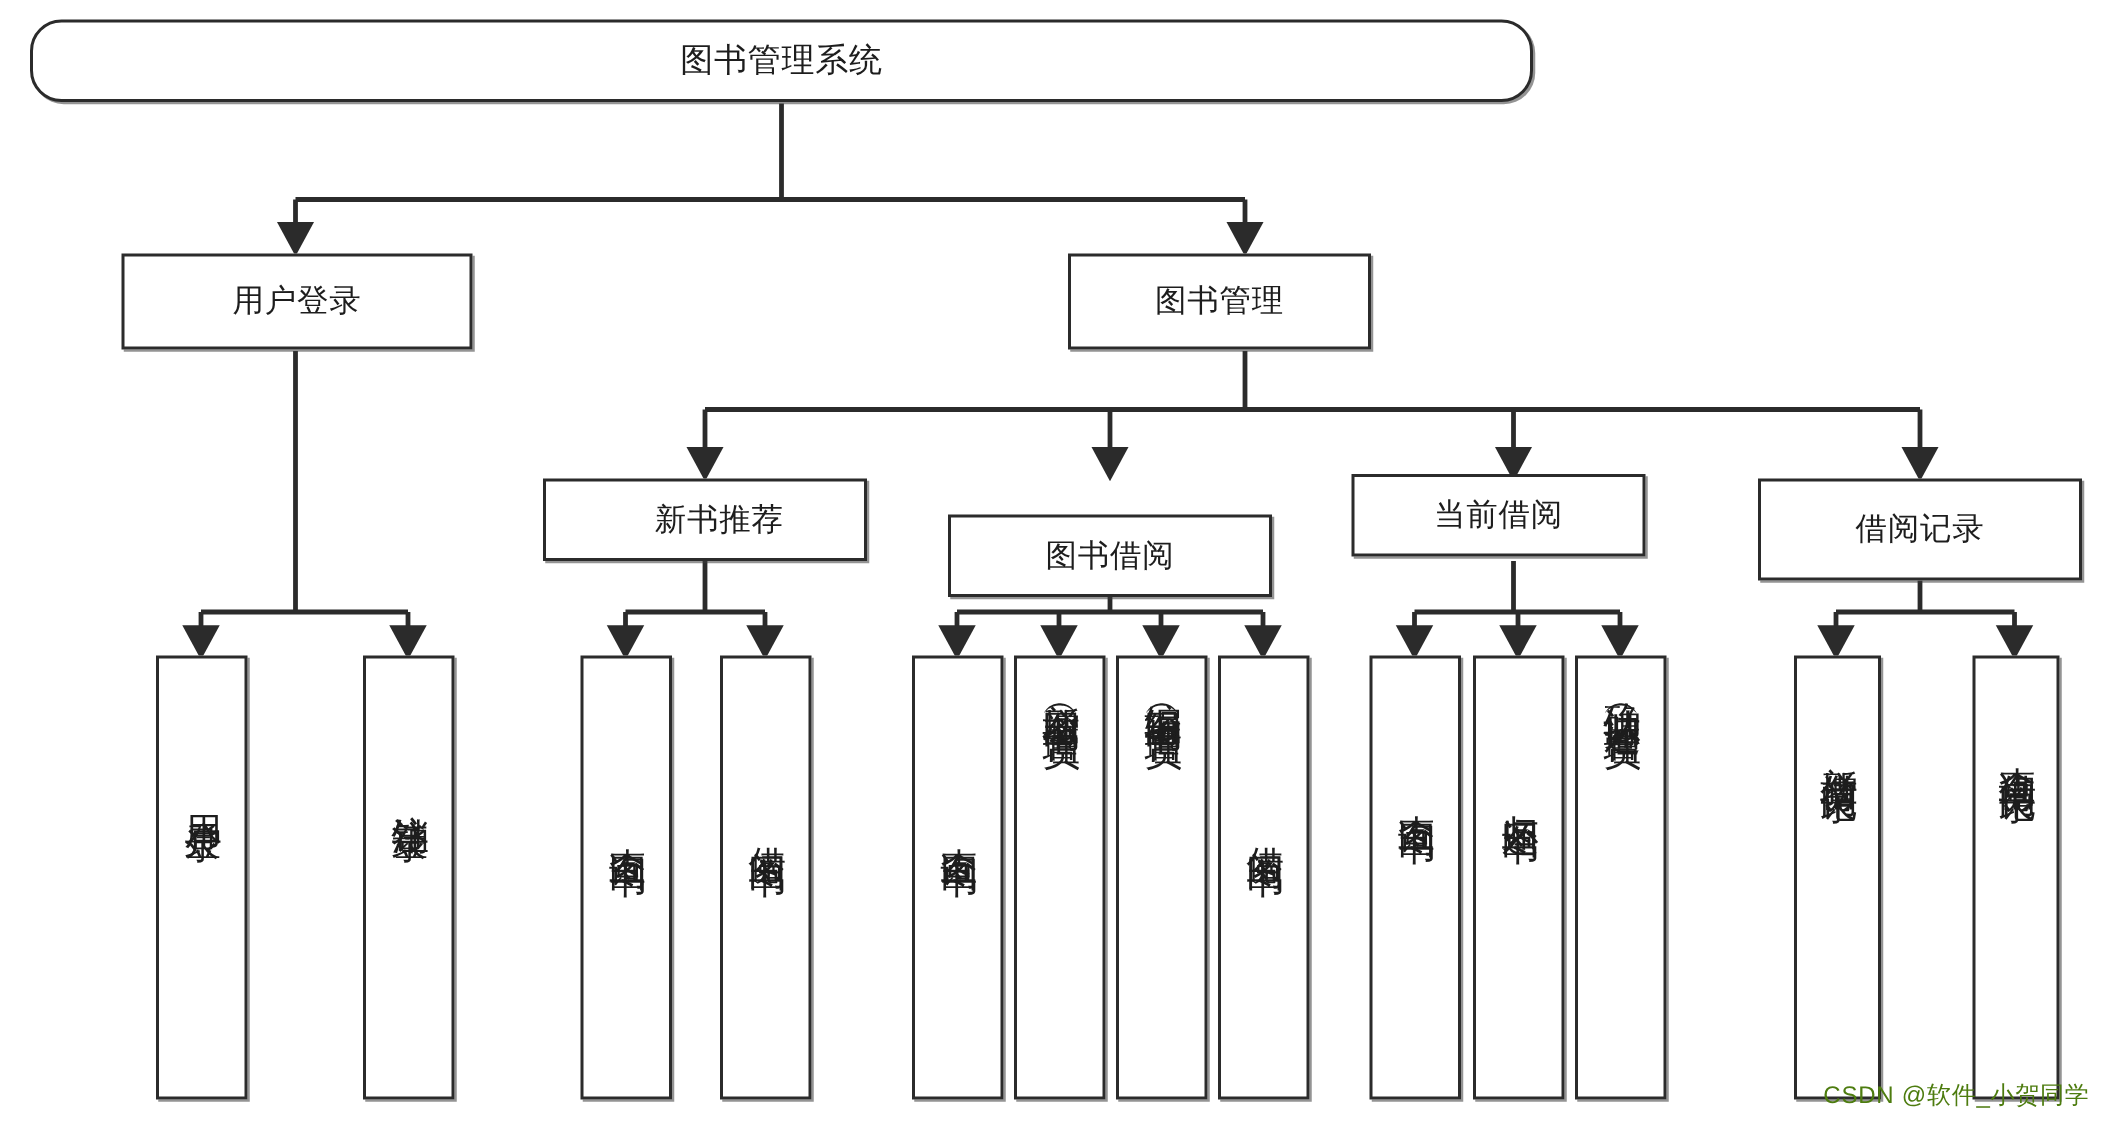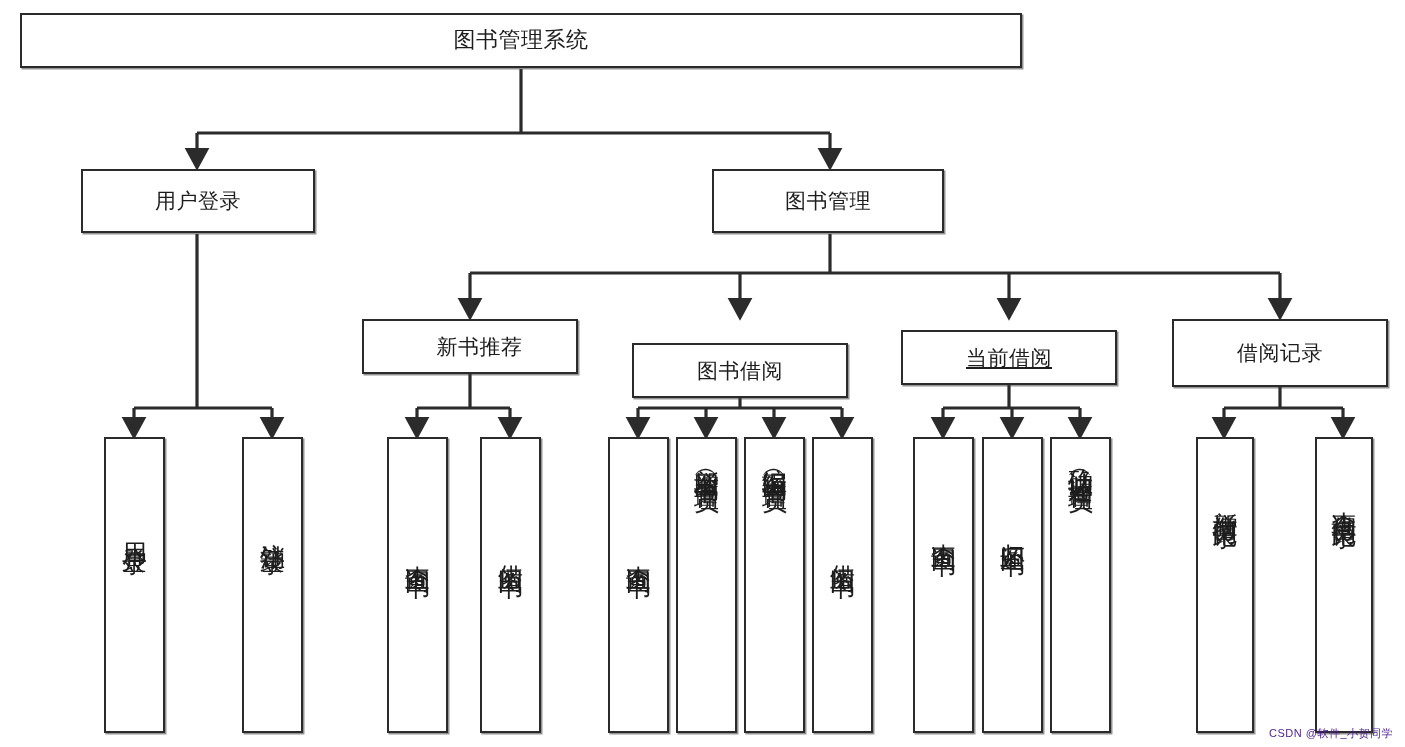--- a/index.html
+++ b/index.html
@@ -75,22 +75,22 @@
   .node.vert.midtall .node-label {
     margin-top: 46px;
   }
   .node.vert.top .node-label {
     margin-top: 4px;
   }
   #watermark {
     position: absolute;
     right: 12px;
     bottom: 6px;
-    font-size: 11px;
-    color: #4c1d95;
+    font-size: 16px;
+    color: #4d7c0f;
     letter-spacing: 0.5px;
     white-space: nowrap;
     user-select: none;
   }
 </style>
 </head>
 <body>
 
 <div id="diagram-root">
 
@@ -137,38 +137,38 @@
       <path d="M1012,408 L1012,427" marker-end="url(#arrowhead)"></path>
       <path d="M1080,408 L1080,427" marker-end="url(#arrowhead)"></path>
 
       <path d="M1280,374 L1280,408"></path>
       <path d="M1224,408 L1343,408"></path>
       <path d="M1224,408 L1224,427" marker-end="url(#arrowhead)"></path>
       <path d="M1343,408 L1343,427" marker-end="url(#arrowhead)"></path>
     </g>
   </svg>
 
-  <div class="node horiz root" style="left:20px; top:13px; width:1002px; height:55px;">
+  <div class="node horiz root" style="left:20px; top:13px; width:1002px; height:55px;border-radius:21px;">
     <span class="node-label">图书管理系统</span>
   </div>
 
   <div class="node horiz" style="left:81px; top:169px; width:234px; height:64px;">
     <span class="node-label">用户登录</span>
   </div>
-  <div class="node horiz" style="left:712px; top:169px; width:232px; height:64px;">
+  <div class="node horiz" style="left:712px; top:169px; width:202px; height:64px;">
     <span class="node-label">图书管理</span>
   </div>
 
   <div class="node horiz" style="left:362px; top:319px; width:216px; height:55px;padding-left:19px;">
     <span class="node-label">新书推荐</span>
   </div>
   <div class="node horiz" style="left:632px; top:319px; width:216px; height:55px;margin-top:24px;">
     <span class="node-label">图书借阅</span>
   </div>
-  <div class="node horiz" style="left:901px; top:330px; width:216px; height:55px;text-decoration:underline;">
+  <div class="node horiz" style="left:901px; top:316px; width:196px; height:55px;">
     <span class="node-label">当前借阅</span>
   </div>
   <div class="node horiz" style="left:1172px; top:319px; width:216px; height:68px;">
     <span class="node-label">借阅记录</span>
   </div>
 
   <div class="node vert mid" style="left:104px; top:437px; width:61px; height:296px;">
     <span class="node-label">用户登录</span>
   </div>
   <div class="node vert mid" style="left:242px; top:437px; width:61px; height:296px;">

